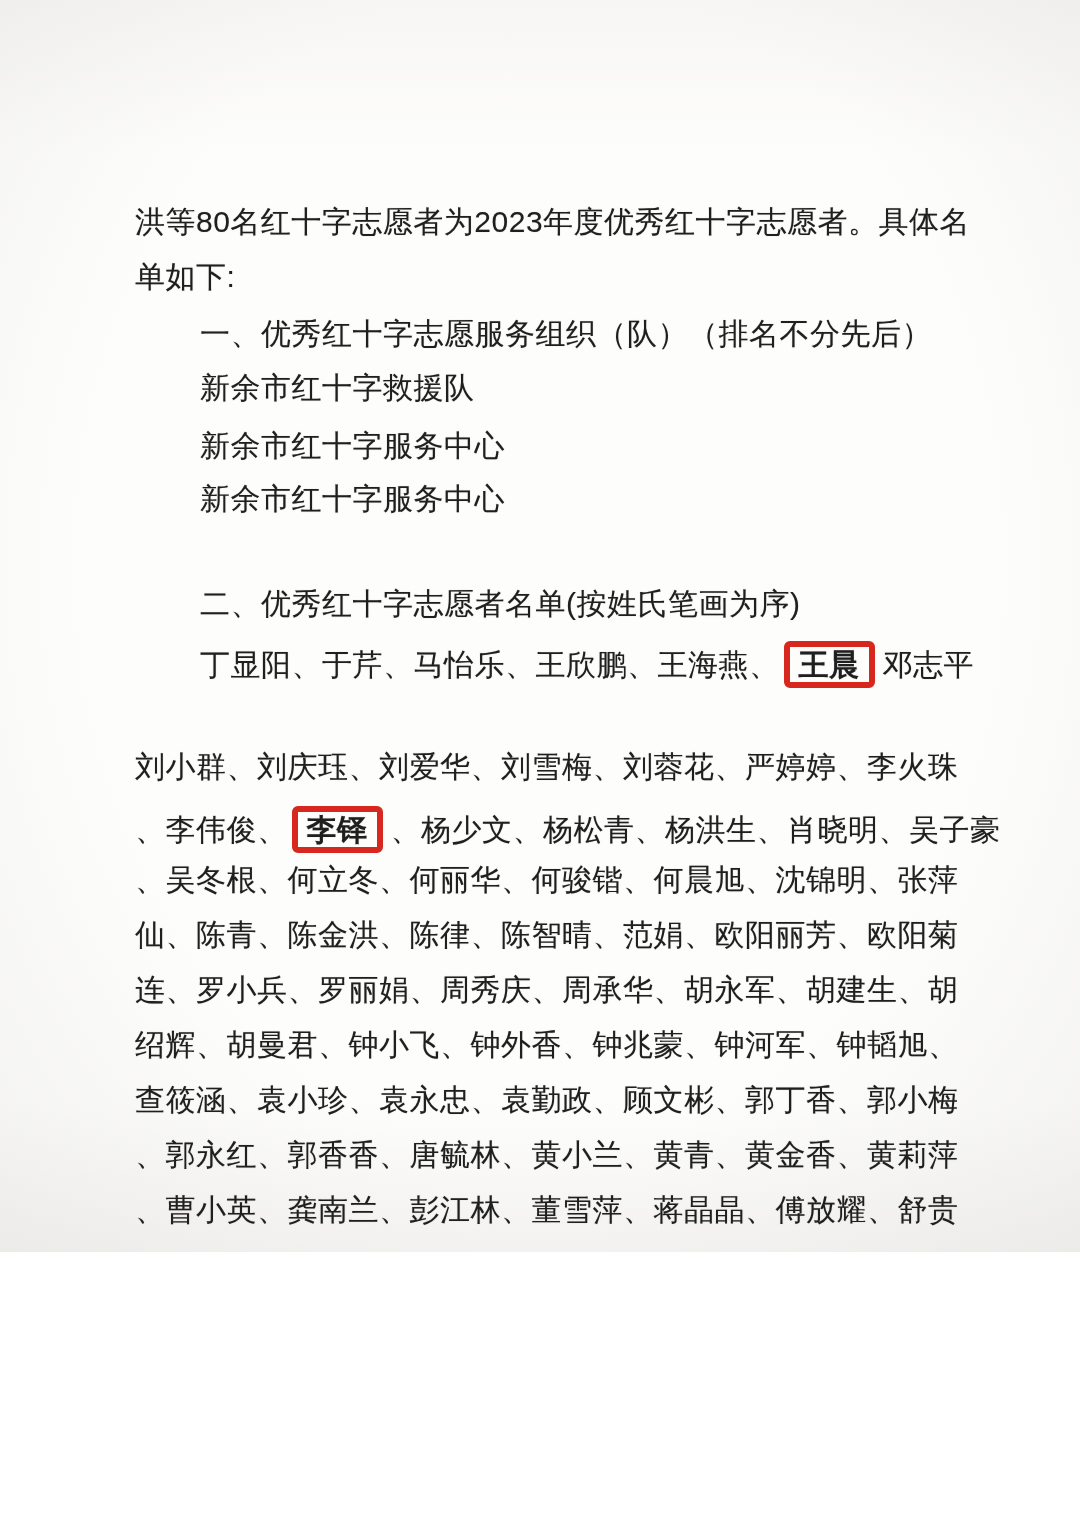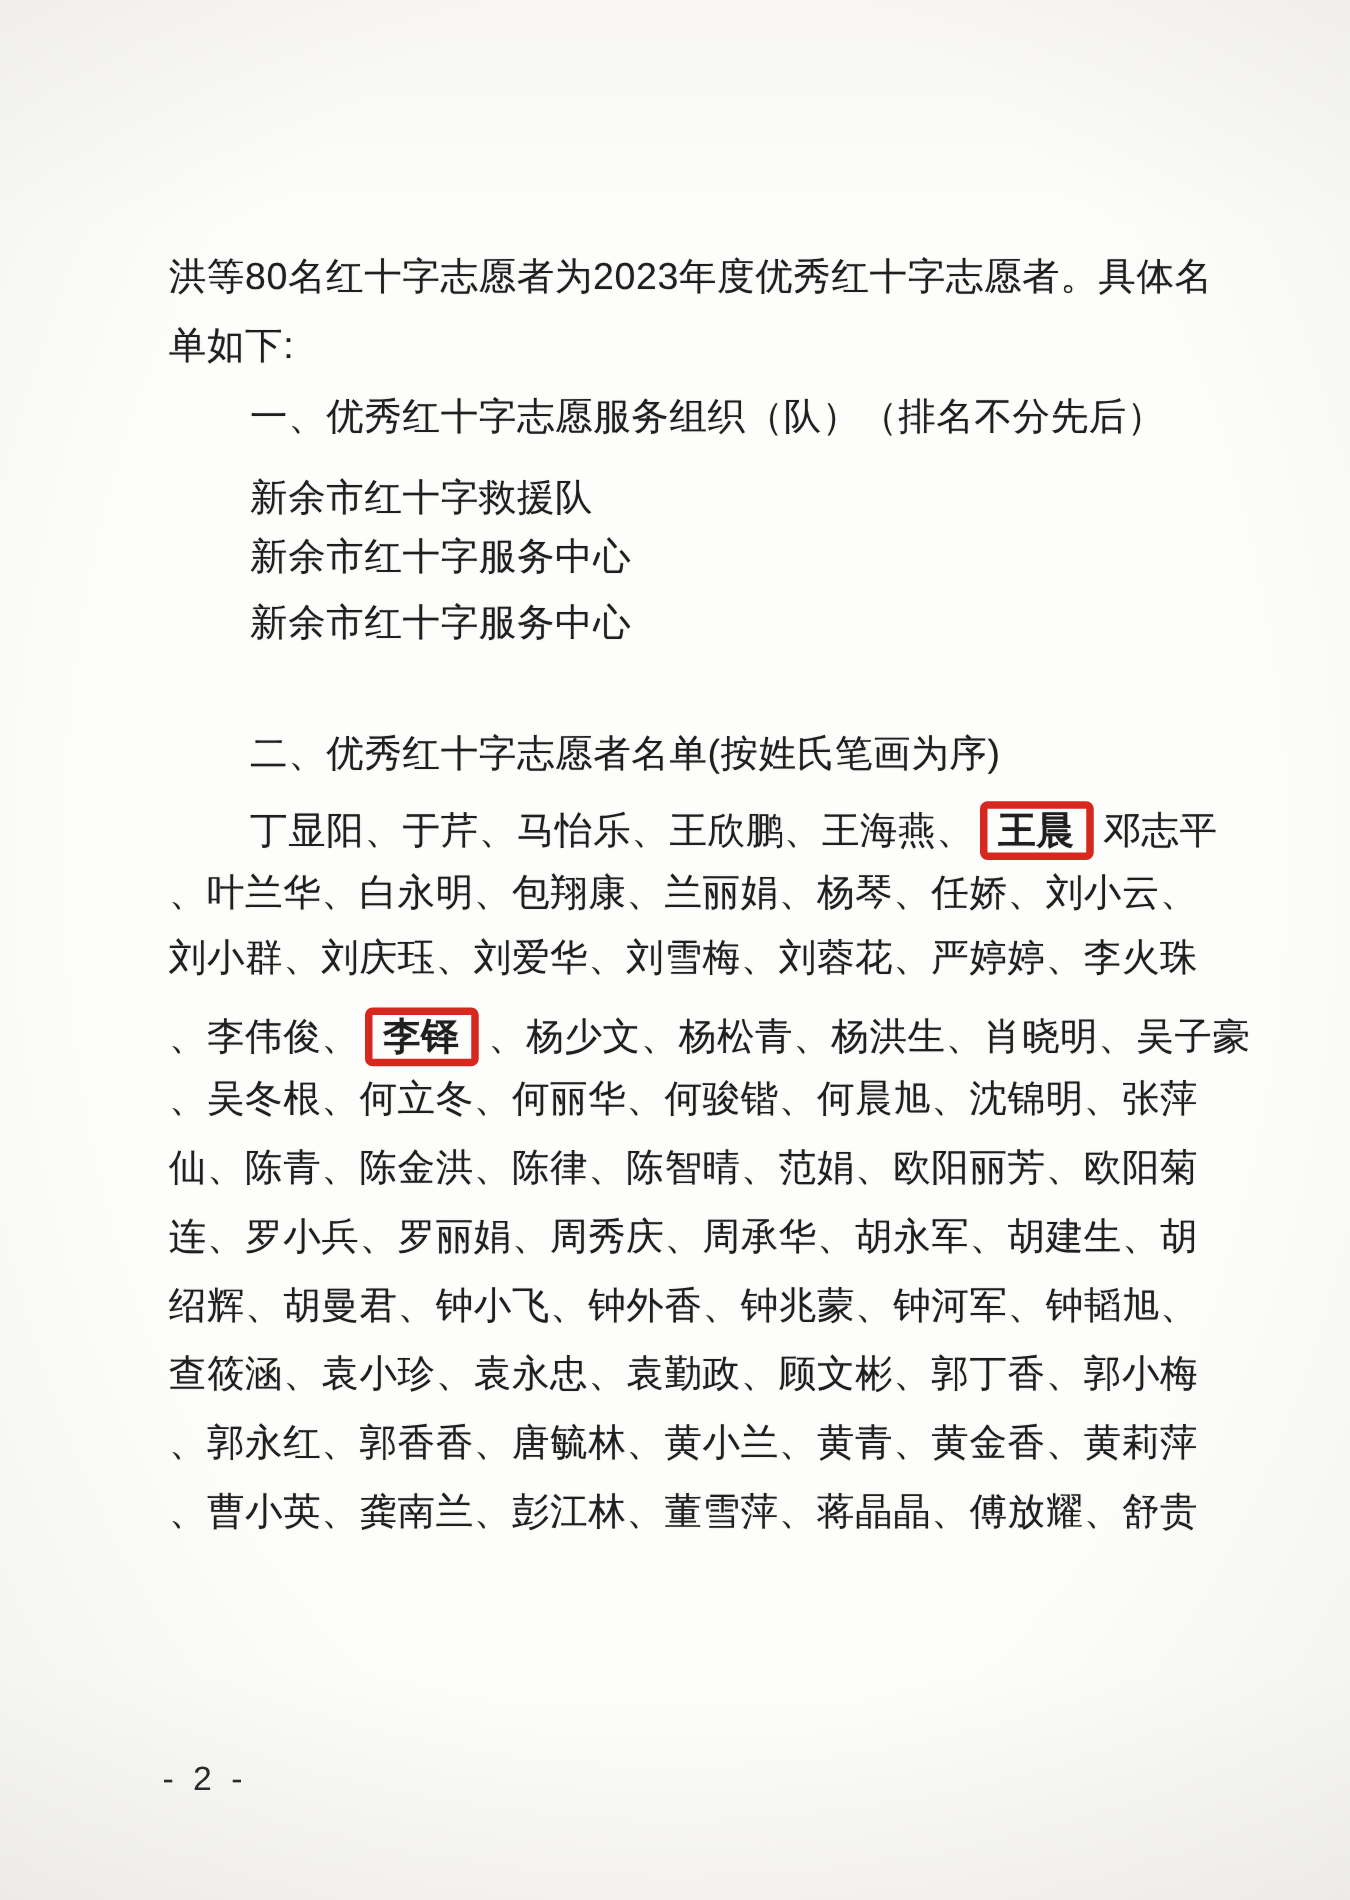--- a/index.html
+++ b/index.html
@@ -1,19 +1,19 @@
 <!DOCTYPE html>
 <html><head>
 <meta charset="utf-8">
 <style>
   html,body{margin:0;padding:0;}
   .page{
     position:relative;
     width:1080px;
-    height:1520px;
+    height:1252px;
     overflow:hidden;
     background:
       radial-gradient(ellipse at 50% 45%, rgba(255,255,255,0) 60%, rgba(210,208,204,0.25) 100%),
       linear-gradient(180deg,#f7f6f4 0%, #fdfdfc 12%, #fdfdfc 88%, #f5f4f2 100%);
     font-family:"Liberation Sans","DejaVu Sans",sans-serif;
     color:#1f1f1f;
   }
   .tline{
     position:absolute;
     left:135px;
@@ -46,33 +46,30 @@
 </head>
 <body>
 
 <div class="page">
 
   <div class="tline" style="top:203px">洪等80名红十字志愿者为2023年度优秀红十字志愿者。具体名</div>
   <div class="tline" style="top:258px">单如下:</div>
 
   <div class="tline indent" style="top:315px">一、优秀红十字志愿服务组织（队）（排名不分先后）</div>
 
-  <div class="tline indent" style="top:380px">新余市红十字救援队</div>
+  <div class="tline indent" style="top:369px">新余市红十字救援队</div>
   <div class="tline indent" style="top:427px">新余市红十字服务中心</div>
   <div class="tline indent" style="top:480px">新余市红十字服务中心</div>
 
   <div class="tline indent" style="top:585px">二、优秀红十字志愿者名单(按姓氏笔画为序)</div>
 
   <div class="tline indent" style="top:641px">
     <span>丁显阳、于芹、马怡乐、王欣鹏、王海燕、</span><span class="rbox">王晨</span><span>邓志平</span>
   </div>
 
-  <div class="tline" style="top:696px">
-    <span>、叶兰华、白永明、包翔康、兰丽娟、杨琴、任娇、刘小云、</span>
-  </div>
 
   <div class="tline" style="top:748px">
     <span>刘小群、刘庆珏、刘爱华、刘雪梅、刘蓉花、严婷婷、李火珠</span>
   </div>
 
   <div class="tline" style="top:806px">
     <span>、李伟俊、</span><span class="rbox">李铎</span><span>、杨少文、杨松青、杨洪生、肖晓明、吴子豪</span>
   </div>
 
   <div class="tline" style="top:861px">

